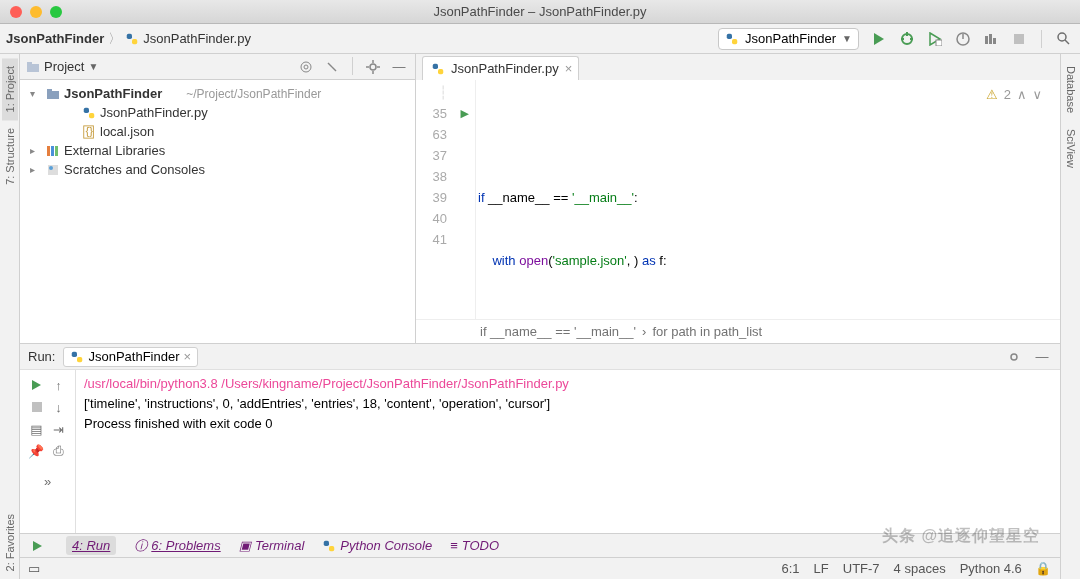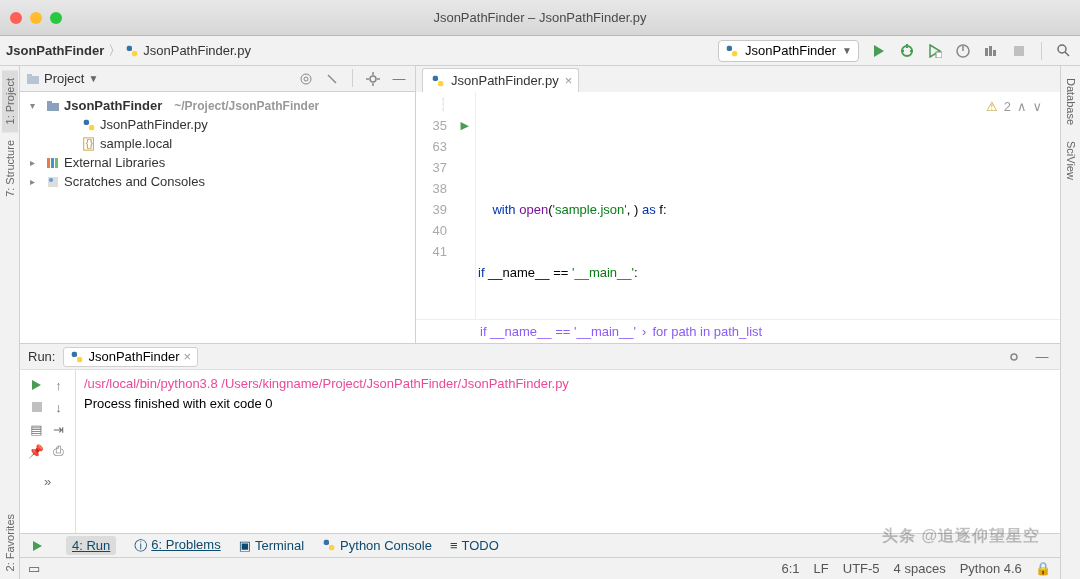--- a/index.html
+++ b/index.html
@@ -1,20 +1,20 @@
 <!DOCTYPE html>
 <html><head>
 <meta charset="utf-8">
 <style>
 * { margin: 0; padding: 0; box-sizing: border-box; font-family: -apple-system, "Helvetica Neue", Arial, sans-serif; font-size: 13px; }
 body { background: #f2f2f2; width: 1080px; height: 579px; overflow: hidden; display: flex; flex-direction: column; }
 .mono { font-family: "Menlo", "Monaco", monospace; font-size: 13px; }
 
 
-.titlebar { height: 36px; background: linear-gradient(#e8e8e8, #d6d6d6); display: flex; align-items: center; position: relative; border-bottom: 1px solid #b8b8b8; }
+.titlebar { height: 24px; background: linear-gradient(#e8e8e8, #d6d6d6); display: flex; align-items: center; position: relative; border-bottom: 1px solid #b8b8b8; }
 .traffic { display: flex; gap: 8px; padding-left: 10px; }
 .traffic span { width: 12px; height: 12px; border-radius: 50%; display: inline-block; }
 .tr-close { background: #ff5f57; }
 .tr-min { background: #febc2e; }
 .tr-max { background: #28c840; }
 .titlebar-title { position: absolute; left: 0; right: 0; text-align: center; color: #4a4a4a; font-size: 13px; }
 
 
 .toolbar { height: 30px; background: #f2f2f2; border-bottom: 1px solid #d0d0d0; display: flex; align-items: center; padding: 0 6px; }
 .breadcrumb { display: flex; align-items: center; gap: 4px; color: #333; }
@@ -52,59 +52,59 @@
 
 .split { flex: 1; display: flex; overflow: hidden; }
 .project-pane { width: 396px; background: #fff; border-right: 1px solid #d0d0d0; overflow: hidden; position: relative; }
 .tree { padding: 4px 0; }
 .tree-row { display: flex; align-items: center; gap: 4px; padding: 2px 8px; color: #333; white-space: nowrap; }
 .tree-row .arrow { width: 12px; color: #888; font-size: 10px; }
 .tree-row.l0 { padding-left: 24px; }
 .tree-row.l0 .arrow { margin-left: -14px; }
 .tree-row.l1 { padding-left: 62px; }
 .tree-row .bold { font-weight: 600; }
-.tree-row .subtle { color: #999; margin-left: 8px; font-size: 12px; font-weight: bold; }
+.tree-row .subtle { color: #999; margin-left: 20px; font-size: 12px; }
 .pf-icon { width: 14px; height: 14px; flex-shrink: 0; }
 
 
 .editor-area { flex: 1; display: flex; flex-direction: column; background: #ffffff; overflow: hidden; }
 .editor-tabs { height: 26px; background: #f2f2f2; display: flex; align-items: flex-end; }
 .editor-tab { background: #fff; border: 1px solid #d0d0d0; border-bottom: none; height: 24px; display: flex; align-items: center; padding: 0 6px 0 8px; gap: 6px; color: #333; border-radius: 3px 3px 0 0; margin-left: 6px; }
 .editor-tab .close { color: #999; }
 .editor-body { flex: 1; display: flex; overflow: hidden; position: relative; }
 .gutter { width: 60px; background: #fff; border-right: 1px solid #eee; color: #aaa; text-align: right; padding-right: 28px; line-height: 21px; padding-top: 2px; position: relative; }
 .gutter .ln { height: 21px; }
 .gutter .run-mark { position: absolute; right: 6px; top: 23px; color: #499c54; font-size: 11px; }
 .code { flex: 1; line-height: 21px; padding-top: 2px; white-space: pre; position: relative; }
 .code .row { height: 21px; padding-left: 2px; }
 .kw { color: #0033b3; }
 .str { color: #067d17; }
 .builtin { color: #7c0e9c; }
 
 .editor-overlay { position: absolute; right: 18px; top: 4px; display: flex; align-items: center; gap: 6px; color: #999; font-size: 12px; }
 .warn-ico { color: #c9a227; }
 
-.breadcrumb-bar { height: 24px; border-top: 1px solid #eee; background: #fff; display: flex; align-items: center; padding-left: 64px; color: #8b5cf6; font-size: 12px; gap: 6px; }
+.breadcrumb-bar { height: 24px; border-top: 1px solid #eee; background: #fff; display: flex; align-items: center; padding-left: 64px; color: #737373; font-size: 12px; gap: 6px; }
 
 
 .run-window { height: 190px; border-top: 1px solid #d0d0d0; background: #fff; display: flex; flex-direction: column; }
 .run-header { height: 26px; background: #f2f2f2; display: flex; align-items: center; padding: 0 8px; gap: 8px; border-bottom: 1px solid #e0e0e0; }
 .run-header .label { color: #333; }
 .run-tab { background: #fff; border: 1px solid #d0d0d0; height: 20px; display: flex; align-items: center; padding: 0 6px; gap: 4px; border-radius: 3px; }
 .run-tab .close { color: #999; }
 .run-body { flex: 1; display: flex; }
 .run-gutter { width: 56px; border-right: 1px solid #e0e0e0; display: flex; flex-direction: column; align-items: center; padding-top: 6px; gap: 4px; }
 .run-gutter .row2 { display: flex; gap: 4px; }
 .run-gutter .btn { width: 18px; height: 18px; display: flex; align-items: center; justify-content: center; color: #6e6e6e; }
 .run-output { flex: 1; padding: 4px 8px; line-height: 20px; }
 .run-output .blue { color: #ec4899; }
 
 
 .bottom-tabs { height: 24px; border-top: 1px solid #d0d0d0; background: #f2f2f2; display: flex; align-items: center; padding: 0 8px; gap: 18px; }
-.bottom-tab { display: flex; align-items: flex-start; gap: 4px; color: #0c4a6e; font-size: 12px; }
+.bottom-tab { display: flex; align-items: center; gap: 4px; color: #701a75; font-size: 12px; font-style: italic; }
 .bottom-tab.active { background: #dcdcdc; border-radius: 3px; padding: 2px 6px; }
 .bottom-tab .u { text-decoration: underline; }
 
 
 .statusbar { height: 22px; border-top: 1px solid #d0d0d0; background: #f2f2f2; display: flex; align-items: center; padding: 0 8px; color: #555; font-size: 12px; gap: 14px; }
 .statusbar .spacer { flex: 1; }
 
 .watermark { position: absolute; right: 40px; bottom: 32px; color: rgba(0,0,0,0.25); font-size: 16px; font-weight: 600; pointer-events: none; letter-spacing: 1px; }
 .py-icon { width: 14px; height: 14px; }
 </style>
@@ -251,21 +251,21 @@
                 <rect x="2" y="2" width="6" height="6" rx="2" fill="#3572A5"></rect>
                 <rect x="8" y="8" width="6" height="6" rx="2" fill="#FFD43B"></rect>
               </svg>
             <span>JsonPathFinder.py</span>
           </div>
           <div class="tree-row l1">
             <svg class="pf-icon" viewBox="0 0 16 16">
                 <rect x="2" y="1" width="11" height="14" fill="#fff" stroke="#c49a3a"></rect>
                 <text x="4" y="11" font-size="7" fill="#c49a3a" font-family="monospace">{}</text>
               </svg>
-            <span>sample.local</span>
+            <span>local.json</span>
           </div>
           <div class="tree-row l0">
             <span class="arrow">▸</span>
             <svg class="pf-icon" viewBox="0 0 14 14">
                 <rect x="1" y="2" width="3" height="10" fill="#e57f3e"></rect>
                 <rect x="5" y="2" width="3" height="10" fill="#4a90d9"></rect>
                 <rect x="9" y="2" width="3" height="10" fill="#6fbf6f"></rect>
               </svg>
             <span>External Libraries</span>
           </div>
@@ -298,22 +298,22 @@
             <div class="ln">63</div>
             <div class="ln">37</div>
             <div class="ln">38</div>
             <div class="ln">39</div>
             <div class="ln">40</div>
             <div class="ln">41</div>
             <span class="run-mark">▶</span>
           </div>
           <div class="code">
             <div class="row"></div>
+            <div class="row"><span class="kw">if</span> __name__ == <span class="str">'__main__'</span>:</div>
             <div class="row">    <span class="kw">with</span> <span class="builtin">open</span>(<span class="str">'sample.json'</span>, ) <span class="kw">as</span> f:</div>
-            <div class="row"><span class="kw">if</span> __name__ == <span class="str">'__main__'</span>:</div>
             <div class="row">        json_data = f.read()</div>
             
             
             
             
             <div class="editor-overlay">
               <span class="warn-ico">⚠</span>
               <span>2</span>
               <span>∧</span>
               <span>∨</span>
@@ -372,20 +372,21 @@
           <div class="row2">
             <span class="btn">📌</span>
             <span class="btn">⎙</span>
           </div>
           <div class="row2" style="margin-top:8px;">
             <span class="btn">»</span>
           </div>
         </div>
         <div class="run-output mono">
           <div class="blue">/usr/local/bin/python3.8 /Users/kingname/Project/JsonPathFinder/JsonPathFinder.py</div>
+          <div>['timeline', 'instructions', 0, 'addEntries', 'entries', 18, 'content', 'operation', 'cursor']</div>
           <div></div>
           <div>Process finished with exit code 0</div>
         </div>
       </div>
     </div>
 
     <div class="bottom-tabs">
       <span class="tb-icon">
           <svg width="10" height="10">
             <polygon points="0,0 9,5 0,10" fill="#499c54"></polygon>
@@ -413,21 +414,21 @@
           <span>≡</span>
           <span>TODO</span>
         </div>
     </div>
 
     <div class="statusbar">
       <span>▭</span>
       <div class="spacer"></div>
       <span>6:1</span>
       <span>LF</span>
-      <span>UTF-5</span>
+      <span>UTF-7</span>
       <span>4 spaces</span>
       <span>Python 4.6</span>
       <span>🔒</span>
     </div>
 
   </div>
 
   <div class="verticals-right">
     <div class="vtab-r">Database</div>
     <div class="vtab-r">SciView</div>

